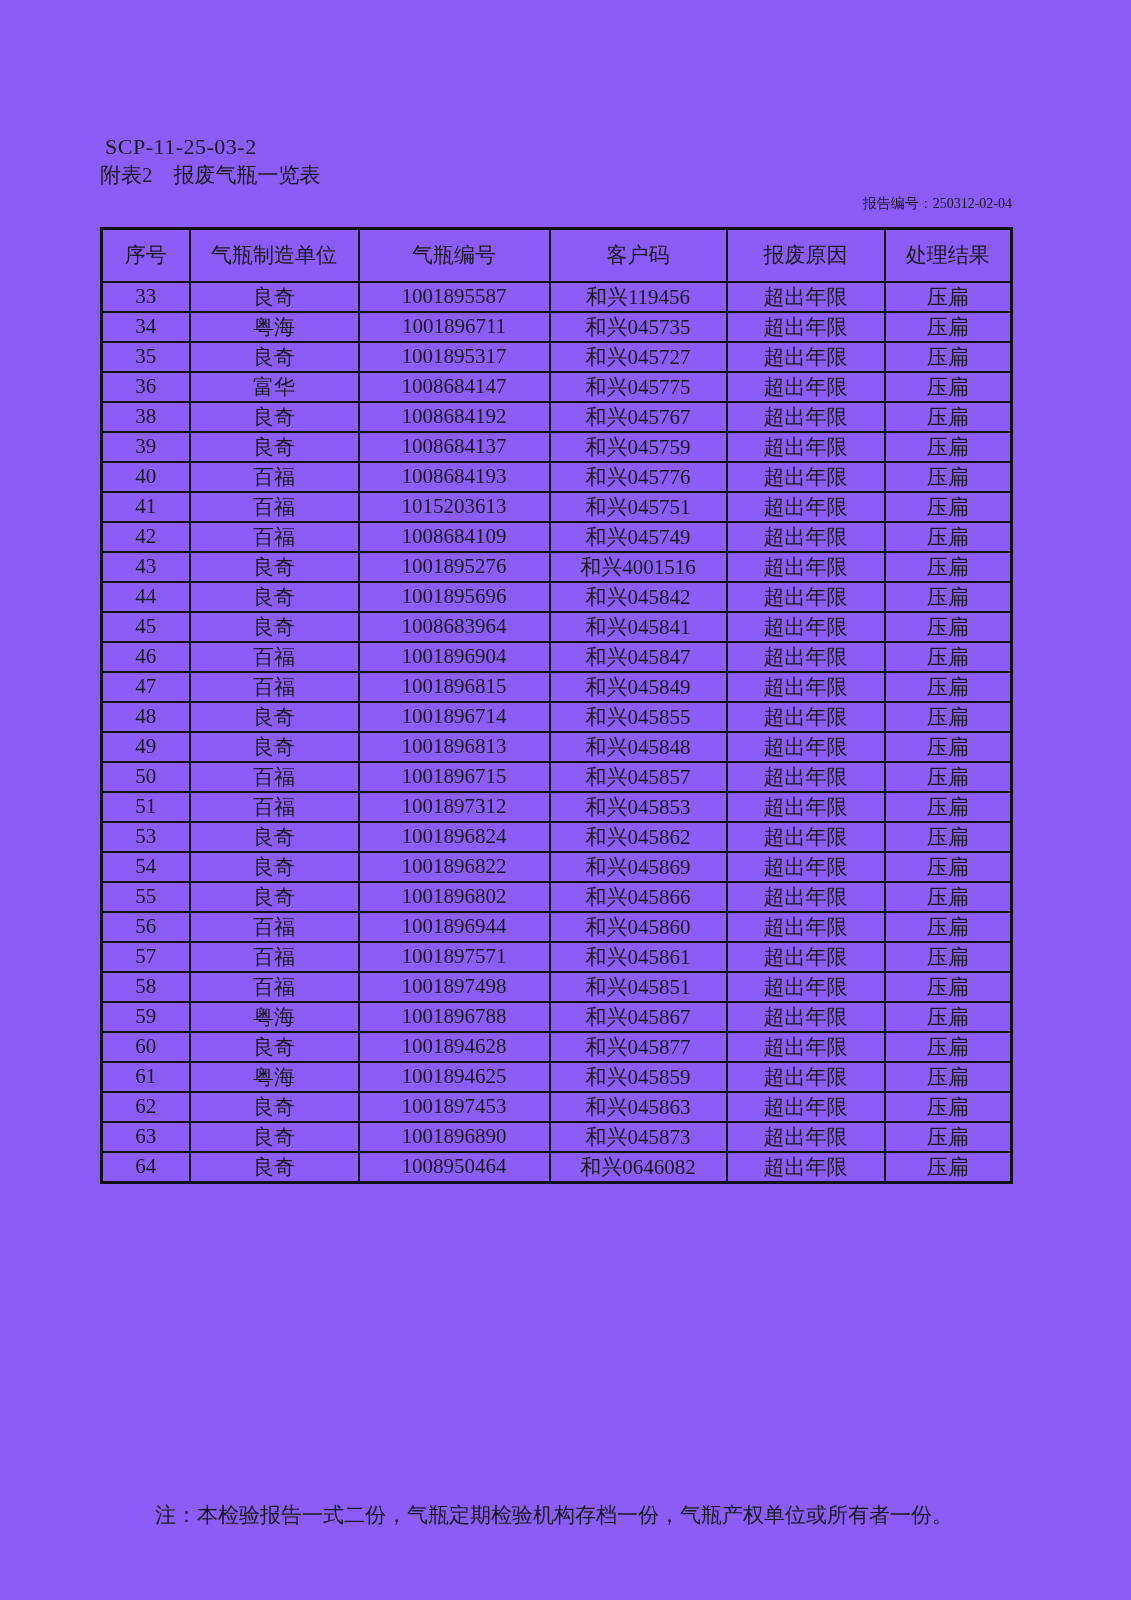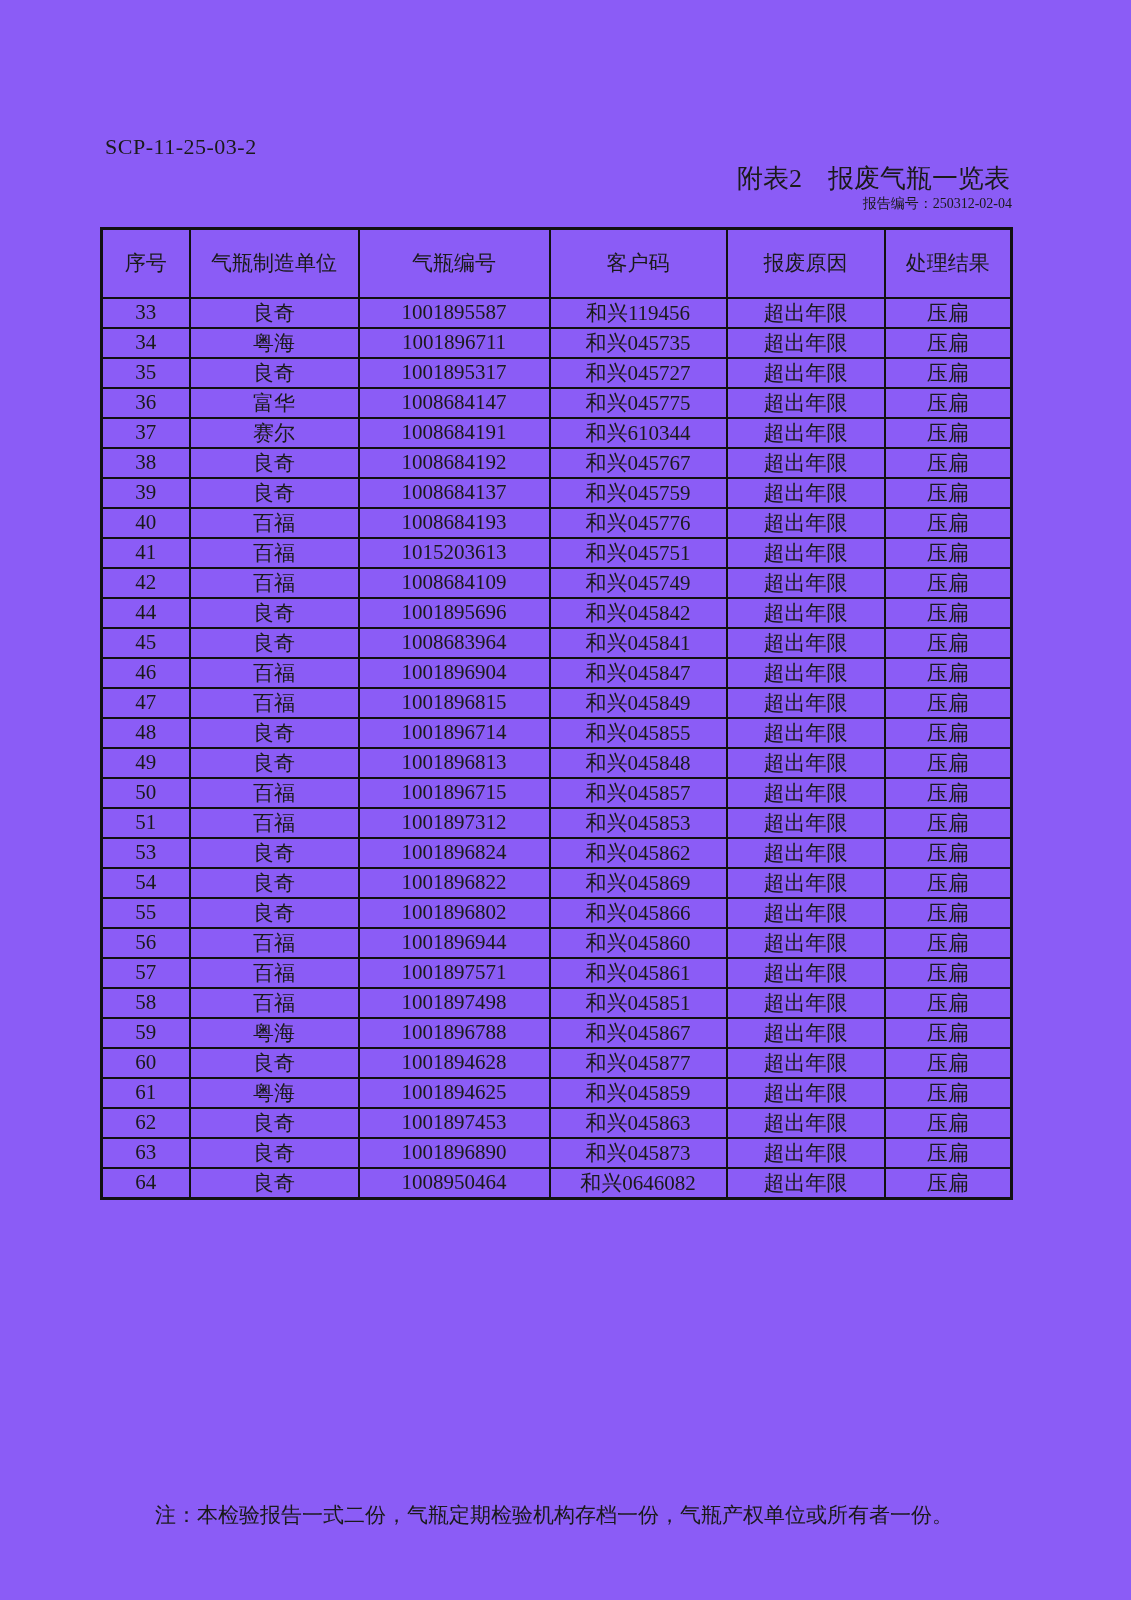--- a/index.html
+++ b/index.html
@@ -22,22 +22,22 @@
     top: 134px;
     font-size: 22px;
     letter-spacing: 0.5px;
     white-space: nowrap;
   }
   .title {
     position: absolute;
     left: 100px;
     top: 161px;
     width: 910px;
-    text-align: right;
-    font-size: 26px;
+    text-align: left;
+    font-size: 21px;
     white-space: nowrap;
     font-family: Liberation Serif, serif;
   }
   .report-line {
     position: absolute;
     left: 100px;
     top: 195px;
     width: 912px;
     text-align: right;
     font-size: 14px;
@@ -57,21 +57,21 @@
     border: 2px solid #111;
     text-align: center;
     vertical-align: middle;
     font-weight: normal;
     font-size: 21px;
     padding: 0;
     overflow: hidden;
     white-space: nowrap;
   }
   .cyl-table thead tr {
-    height: 69px;
+    height: 53px;
     margin-top: 8px;
   }
   .cyl-table tbody tr {
     height: 19px;
   }
   .note {
     position: absolute;
     left: 155px;
     top: 1501px;
     font-size: 21px;
@@ -137,28 +137,20 @@
         </tr>
         <tr>
           <td>36</td>
           <td>富华</td>
           <td>1008684147</td>
           <td>和兴045775</td>
           <td>超出年限</td>
           <td>压扁</td>
         </tr>
         <tr>
-          <td>37</td>
-          <td>赛尔</td>
-          <td>1008684191</td>
-          <td>和兴610344</td>
-          <td>超出年限</td>
-          <td>压扁</td>
-        </tr>
-        <tr>
           <td>38</td>
           <td>良奇</td>
           <td>1008684192</td>
           <td>和兴045767</td>
           <td>超出年限</td>
           <td>压扁</td>
         </tr>
         <tr>
           <td>39</td>
           <td>良奇</td>
@@ -181,20 +173,28 @@
           <td>1015203613</td>
           <td>和兴045751</td>
           <td>超出年限</td>
           <td>压扁</td>
         </tr>
         <tr>
           <td>42</td>
           <td>百福</td>
           <td>1008684109</td>
           <td>和兴045749</td>
+          <td>超出年限</td>
+          <td>压扁</td>
+        </tr>
+        <tr>
+          <td>43</td>
+          <td>良奇</td>
+          <td>1001895276</td>
+          <td>和兴4001516</td>
           <td>超出年限</td>
           <td>压扁</td>
         </tr>
         <tr>
           <td>44</td>
           <td>良奇</td>
           <td>1001895696</td>
           <td>和兴045842</td>
           <td>超出年限</td>
           <td>压扁</td>

